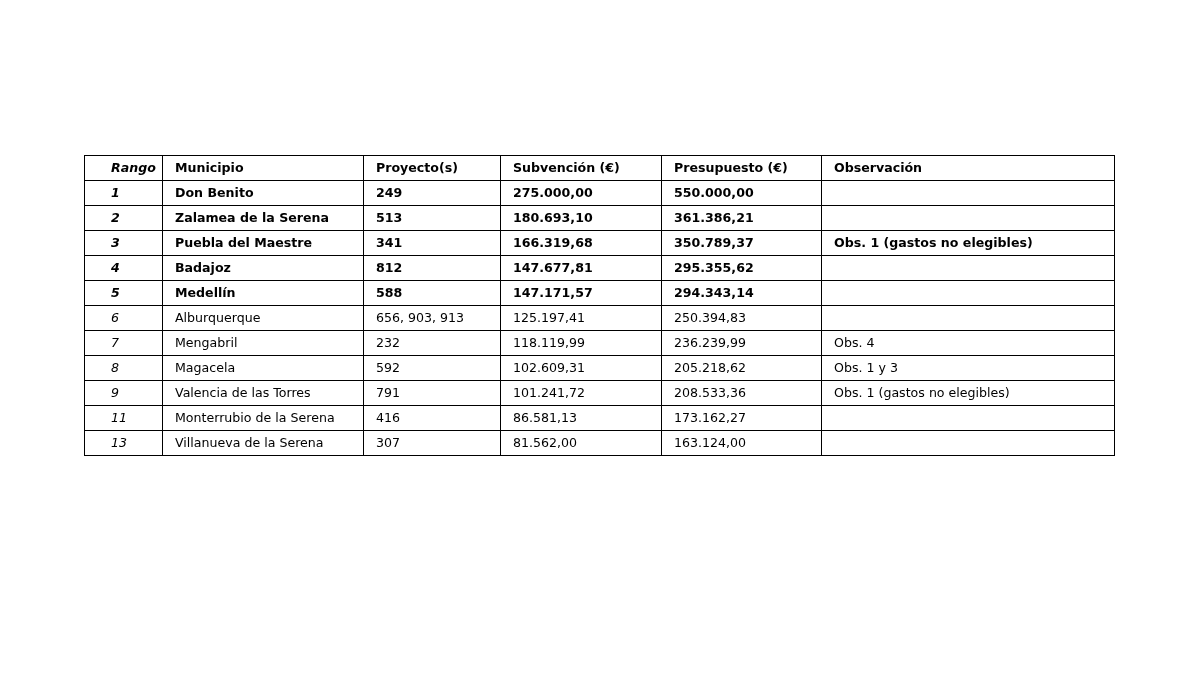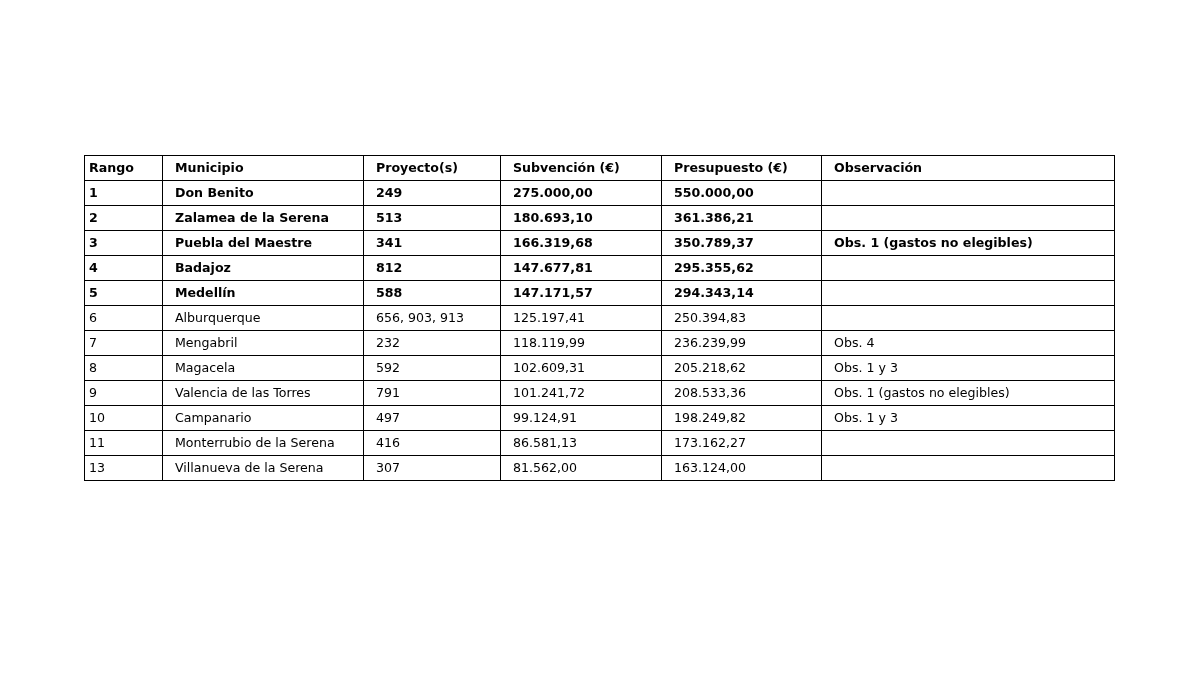--- a/index.html
+++ b/index.html
@@ -49,22 +49,23 @@
     padding: 0 12px;
     white-space: nowrap;
     overflow: hidden;
   }
   table.rank-table th {
     font-weight: bold;
   }
   
   table.rank-table th.col-rango,
   table.rank-table td.col-rango {
-    padding-left: 4px;
+    padding-left: 26px;
     padding-right: 8px;
+    font-style: italic;
   }
   tr.row-bold td {
     font-weight: bold;
   }
   td.obs-center {
     text-align: center;
     font-weight: bold;
   }
   td.empty-cell {
     padding: 0;
@@ -161,28 +162,20 @@
           </tr>
           <tr>
             <td class="col-rango">9</td>
             <td class="col-municipio">Valencia de las Torres</td>
             <td class="col-proyectos">791</td>
             <td class="col-subvencion">101.241,72</td>
             <td class="col-presupuesto">208.533,36</td>
             <td class="col-observacion">Obs. 1 (gastos no elegibles)</td>
           </tr>
           <tr>
-            <td class="col-rango">10</td>
-            <td class="col-municipio">Campanario</td>
-            <td class="col-proyectos">497</td>
-            <td class="col-subvencion">99.124,91</td>
-            <td class="col-presupuesto">198.249,82</td>
-            <td class="col-observacion">Obs. 1 y 3</td>
-          </tr>
-          <tr>
             <td class="col-rango">11</td>
             <td class="col-municipio">Monterrubio de la Serena</td>
             <td class="col-proyectos">416</td>
             <td class="col-subvencion">86.581,13</td>
             <td class="col-presupuesto">173.162,27</td>
             <td class="col-observacion empty-cell"></td>
           </tr>
           <tr>
             <td class="col-rango">13</td>
             <td class="col-municipio">Villanueva de la Serena</td>

